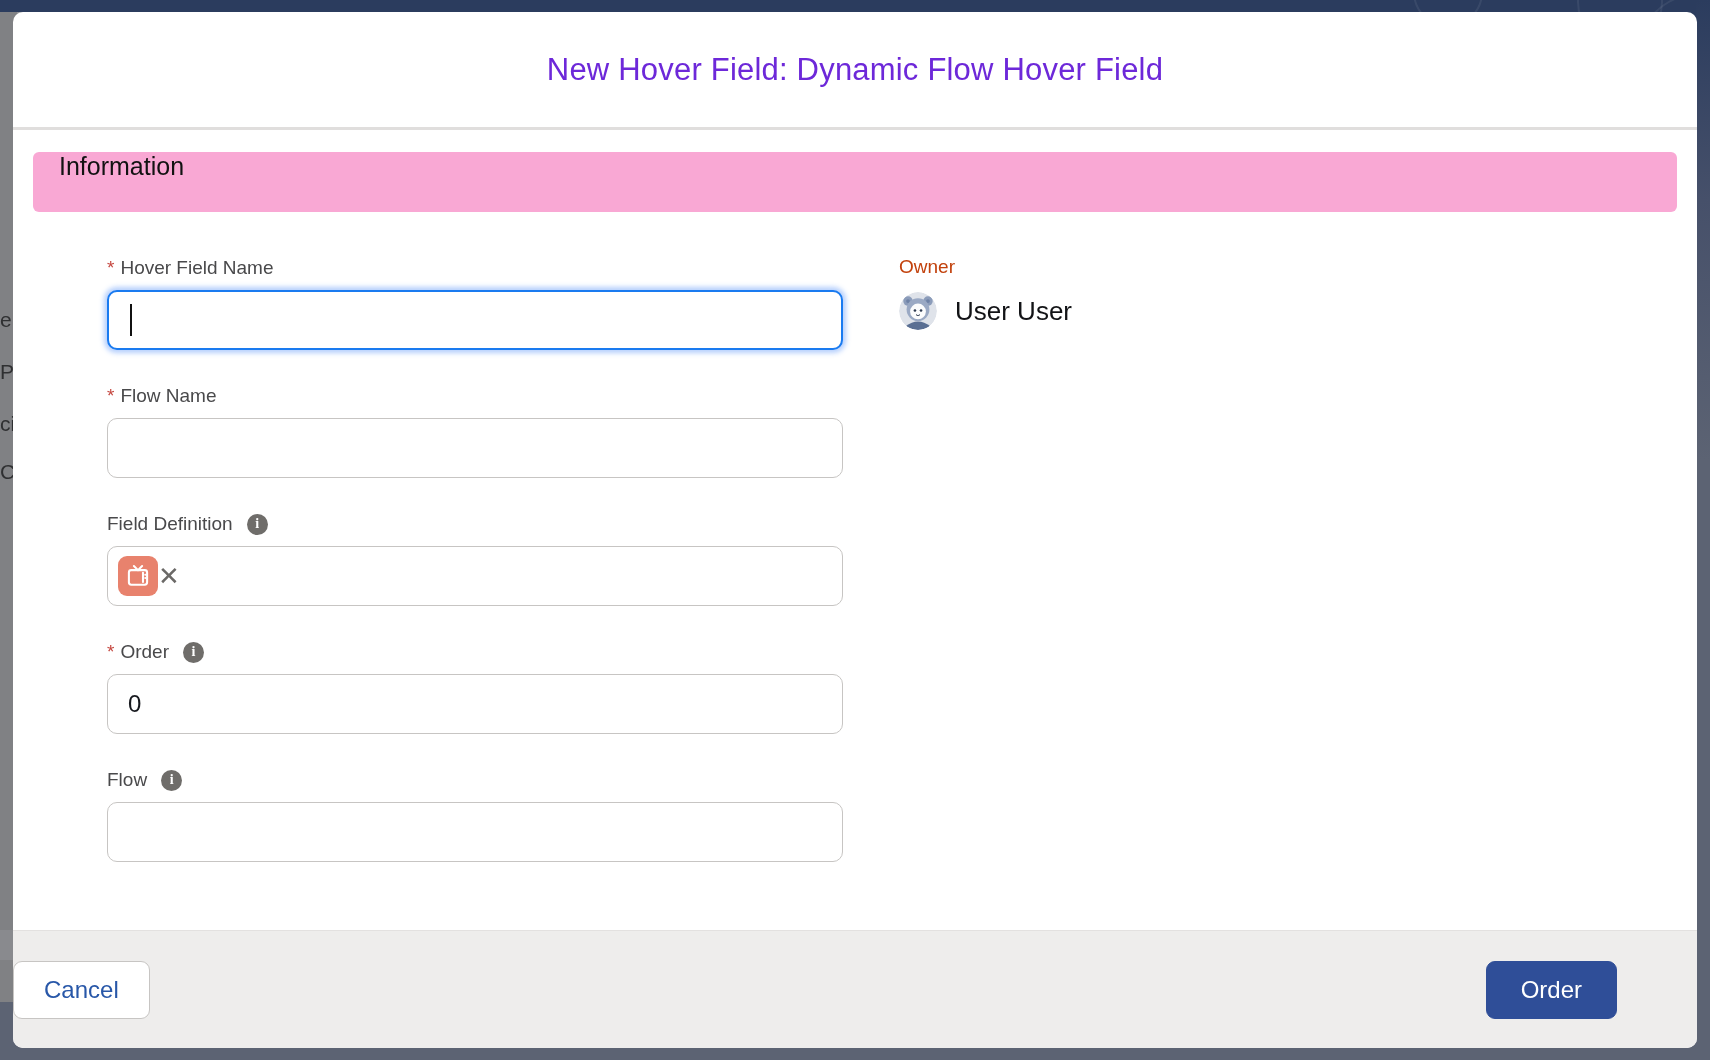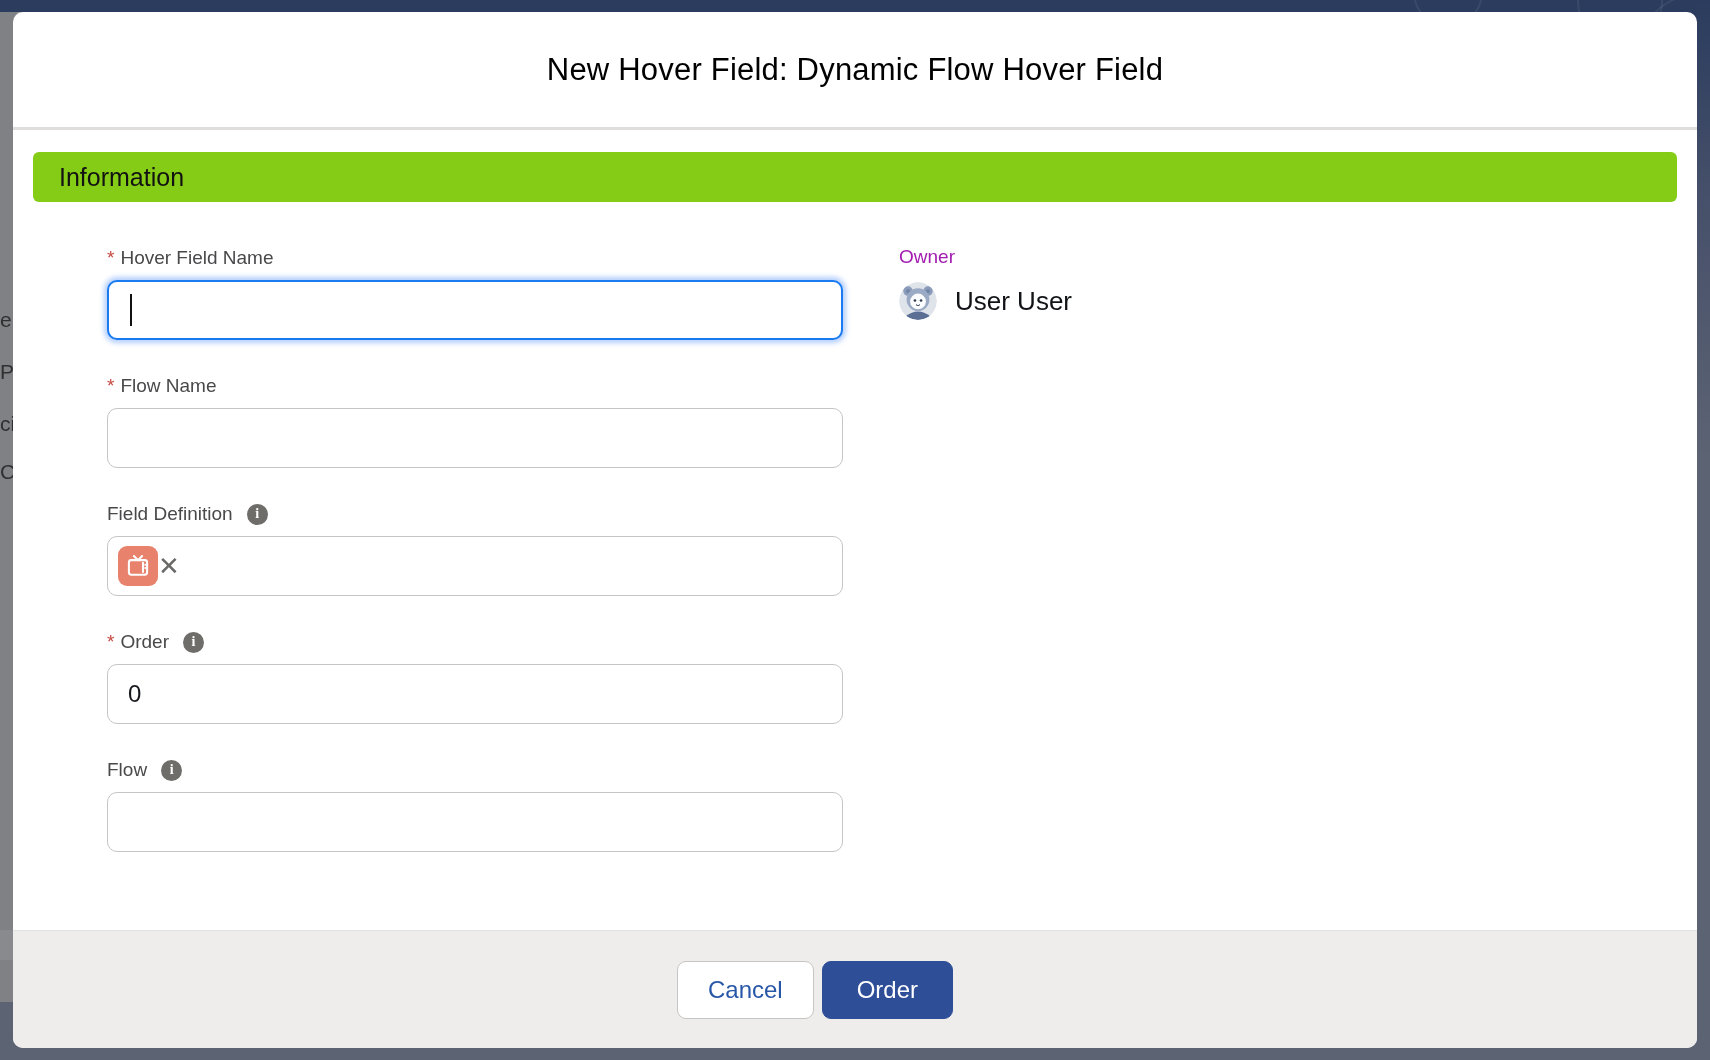--- a/index.html
+++ b/index.html
@@ -14,24 +14,24 @@
   .strip-dark { position:absolute; left:0; top:0; width:17px; height:100%; background:#808184; }
   .strip-line { position:absolute; left:17px; width:38px; height:2px; background:#6e6f72; }
   .strip-block { position:absolute; left:17px; width:38px; background:#898a8e; }
   .fragment { position:absolute; left:0; width:22px; color:#2f3032; font-size:21px; line-height:24px; overflow:hidden; }
 
   
   .modal { position:absolute; left:13px; top:12px; width:1684px; height:1036px; background:#ffffff;
            border-radius:10px; display:flex; flex-direction:column; overflow:hidden; z-index:5; }
   .modal-header { height:118px; flex:0 0 auto; border-bottom:3px solid #e0dedd;
                   display:flex; align-items:center; justify-content:center; }
-  .modal-title { font-size:31px; font-weight:400; color:#000000; letter-spacing:.2px; }
+  .modal-title { font-size:31px; font-weight:400; color:#6d28d9; letter-spacing:.2px; }
 
   .modal-body { flex:1 1 auto; padding:22px 20px 0 20px; }
-  .section-header { height:50px; background:#84cc16; border-radius:6px; display:flex; align-items:center;
+  .section-header { height:60px; background:#f9a8d4; border-radius:6px; display:flex; 
                     padding-left:26px; }
   .section-title { font-size:25px; color:#121212; }
 
   .form { display:flex; margin-top:44px; padding-left:74px; }
   .col-left { width:736px; }
   .col-right { margin-left:56px; }
 
   .field { margin-bottom:34px; }
   .field-label { display:flex; align-items:center; font-size:19px; color:#49494b; height:24px; margin-bottom:10px; }
   .req { color:#c5473f; margin-right:6px; font-size:19px; }
@@ -44,27 +44,27 @@
   .text-input.focused { border:2px solid #1a7bf0; box-shadow:0 0 5px 3px rgba(60,130,250,.38); }
   .caret { position:absolute; left:23px; top:14px; width:2px; height:32px; background:#111; }
 
   .lookup { width:100%; height:60px; border:1px solid #c7c5c3; border-radius:10px; display:flex;
             align-items:center; padding:0 24px 0 10px; }
   .rec-icon { width:40px; height:40px; border-radius:9px; background:#e8826d; flex:0 0 auto;
               display:flex; align-items:center; justify-content:center; }
   .rec-name { font-size:22px; color:#16181d; margin-left:24px; flex:1 1 auto; }
   .remove { font-size:26px; color:#6b6967; cursor:pointer; line-height:26px; }
 
-  .owner-label { font-size:19px; color:#a21caf; height:24px; margin-bottom:12px; }
+  .owner-label { font-size:19px; color:#c2410c; height:24px; margin-bottom:12px; }
   .owner-row { display:flex; align-items:center; }
   .owner-name { font-size:26px; color:#121316; margin-left:18px; }
   .avatar { width:38px; height:38px; border-radius:50%; overflow:hidden; flex:0 0 auto; }
 
   .modal-footer { flex:0 0 auto; height:118px; background:#eeedec; border-top:1px solid #e3e1e0;
-                  display:flex; align-items:center; justify-content:center; gap:8px; padding-right:80px; }
+                  display:flex; align-items:center; justify-content:space-between; gap:8px; padding-right:80px; }
   .btn { height:58px; border-radius:9px; font-size:24px; font-family:"Liberation Sans", sans-serif;
          cursor:pointer; padding:0 30px; }
   .btn.neutral { background:#ffffff; border:1px solid #c7c5c3; color:#2857a8; }
   .btn.brand { background:#2f4e98; border:1px solid #2f4e98; color:#ffffff; padding:0 34px; }
 </style>
 </head>
 <body>
 
 <div class="stage">
 

